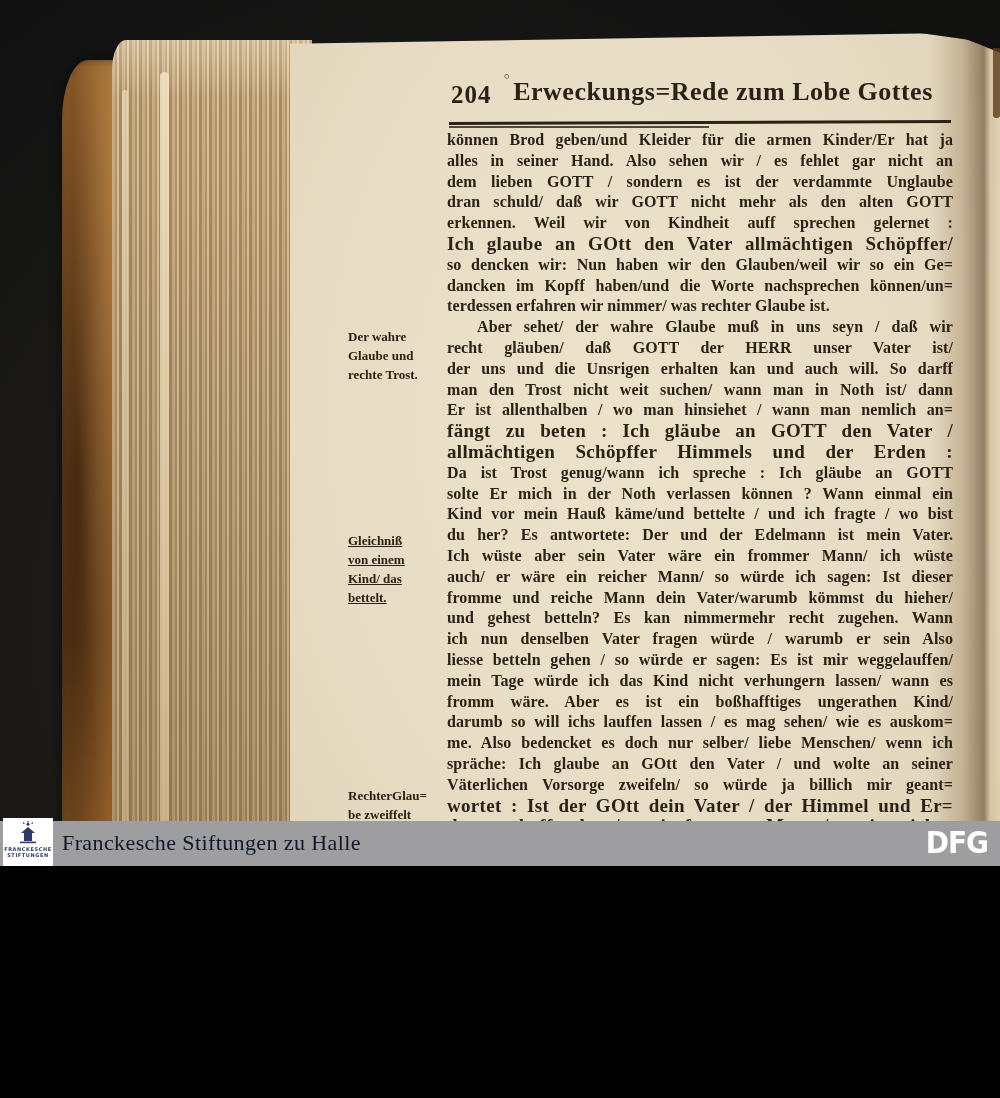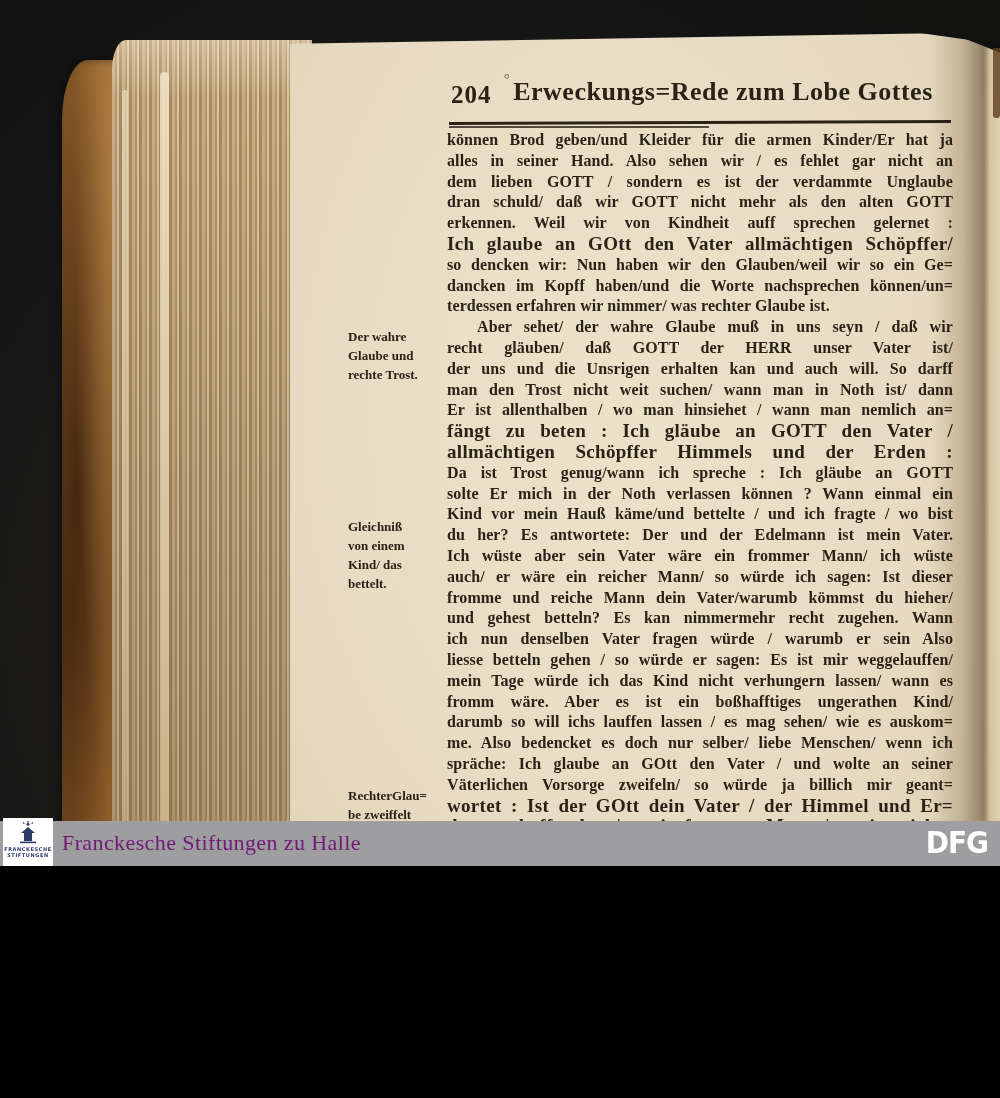--- a/index.html
+++ b/index.html
@@ -70,21 +70,21 @@
   .marginalia{position:absolute;left:58px;top:0;width:98px;height:100%;}
   .note{position:absolute;left:0;width:98px;font-size:13px;font-weight:700;
     line-height:19px;white-space:pre-line;}
   
   .footer{position:absolute;left:0;bottom:0;width:1000px;height:45px;background:#9e9da0;}
   .logo-box{position:absolute;left:3px;bottom:0;width:50px;height:48px;background:#ffffff;}
   .emblem{display:block;margin:3px auto 1px auto;}
   .logo-caption{color:#2c3a6b;font-family:"DejaVu Sans", sans-serif;font-weight:700;
     font-size:5px;letter-spacing:.6px;text-align:center;line-height:6px;}
   .inst-name{position:absolute;left:62px;top:50%;transform:translateY(-52%);
-    color:#701a75;font-size:22px;letter-spacing:.4px;}
+    color:#0f172a;font-size:22px;letter-spacing:.4px;}
   .dfg{position:absolute;right:12px;top:50%;transform:translateY(-52%) scaleY(1.06);
     color:#fdfdfd;font-family:"DejaVu Sans", sans-serif;font-weight:800;
     font-size:28px;letter-spacing:-1px;}
 </style>
 </head>
 <body>
 
 <div class="stage">
 
   <div class="leather"></div>
@@ -100,21 +100,21 @@
       <span class="hand-mark">°</span>
       <div class="running-title">Erweckungs=Rede zum Lobe Gottes</div>
     </div>
     <div class="rule1"></div>
     <div class="rule2"></div>
 
     <div class="marginalia">
         <div class="note" style="top: 294px;">Der wahre
 Glaube und
 rechte Trost.</div>
-        <div class="note" style="top: 484px;">Gleichniß
+        <div class="note" style="top: 498px; text-decoration: underline;">Gleichniß
 von einem
 Kind/ das
 bettelt.</div>
         <div class="note" style="top: 753px;">RechterGlau=
 be zweiffelt
 nicht an Got=
 tes Vorsorge.</div>
       </div>
 
     <div class="body-text">

